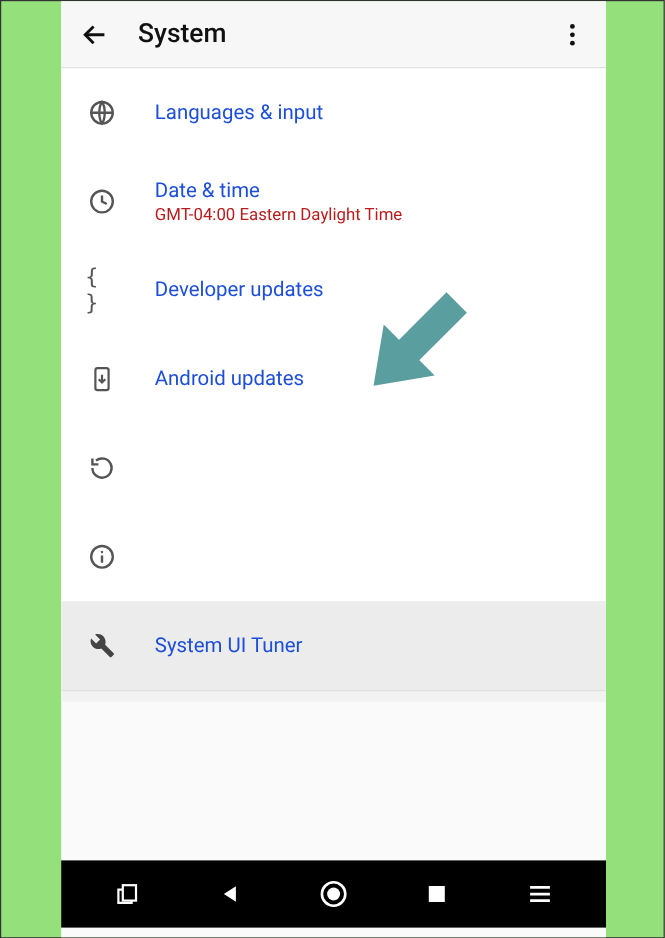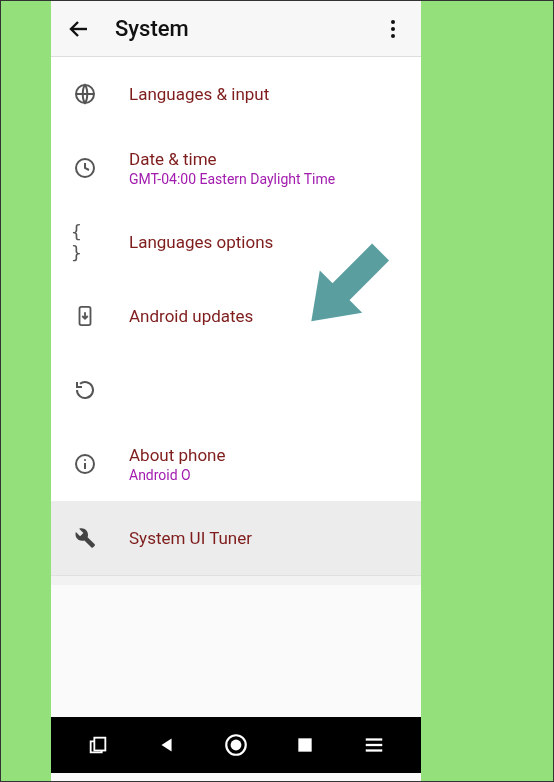--- a/index.html
+++ b/index.html
@@ -9,21 +9,21 @@
     background: #94e07a;
     font-family: Roboto, Arial, sans-serif;
     position: relative;
     overflow: hidden;
     border: 1px solid #333;
   }
   .phone {
     position: absolute;
     left: 50px;
     top: 0px;
-    width: 370px;
+    width: 454px;
     height: 782px;
     background: #fafafa;
   }
   .appbar {
     height: 56px;
     display: flex;
     align-items: center;
     padding: 0 8px;
     background: #f7f7f7;
     border-bottom: 1px solid #ddd;
@@ -66,25 +66,25 @@
     height: 28px;
     margin-right: 30px;
     display: flex;
     align-items: center;
     justify-content: center;
     color: #555;
   }
   .row .txt { flex: 1; }
   .row .primary {
     font-size: 17px;
-    color: #7f1d1d;
+    color: #1d4ed8;
   }
   .row .secondary {
     font-size: 14px;
-    color: #a21caf;
+    color: #b91c1c;
     margin-top: 2px;
   }
   .row.highlight {
     background: #ececec;
   }
   .gap {
     height: 10px;
     background: #f2f2f2;
     border-top: 1px solid #e0e0e0;
   }
@@ -163,21 +163,21 @@
       <div class="txt">
         <div class="primary">Date &amp; time</div>
         <div class="secondary">GMT-04:00 Eastern Daylight Time</div>
       </div>
     </div>
 
 
     <div class="row">
       <span class="icon" style="font-family:monospace;font-size:18px;color:#555;">{ }</span>
       <div class="txt">
-        <div class="primary">Languages options</div>
+        <div class="primary">Developer updates</div>
       </div>
     </div>
 
     <div class="row">
       <span class="icon">
         <svg width="22" height="22" viewBox="0 0 24 24" fill="none" stroke="#555" stroke-width="2">
           <rect x="6" y="2" width="12" height="20" rx="2"></rect>
           <line x1="12" y1="8" x2="12" y2="14"></line>
           <polyline points="9,12 12,15 15,12"></polyline>
         </svg>
@@ -197,24 +197,20 @@
     </div>
 
     <div class="row">
       <span class="icon">
         <svg width="24" height="24" viewBox="0 0 24 24" fill="none" stroke="#555" stroke-width="2">
           <circle cx="12" cy="12" r="9"></circle>
           <line x1="12" y1="11" x2="12" y2="17"></line>
           <circle cx="12" cy="8" r="1" fill="#555" stroke="none"></circle>
         </svg>
       </span>
-      <div class="txt">
-        <div class="primary">About phone</div>
-        <div class="secondary">Android O</div>
-      </div>
     </div>
 
     <div class="row highlight">
       <span class="icon">
         <svg width="24" height="24" viewBox="0 0 24 24" fill="#444">
           <path d="M21.7 18.3l-7.1-7.1c.3-.8.4-1.6.4-2.4 0-3.6-2.9-6.5-6.5-6.5-.8 0-1.6.1-2.3.4l4.2 4.2-3.3 3.3-4.2-4.2c-.3.7-.4 1.5-.4 2.3 0 3.6 2.9 6.5 6.5 6.5.8 0 1.6-.1 2.4-.4l7.1 7.1c.4.4 1 .4 1.4 0l1.8-1.8c.4-.4.4-1 0-1.4z"></path>
         </svg>
       </span>
       <div class="txt">
         <div class="primary">System UI Tuner</div>

